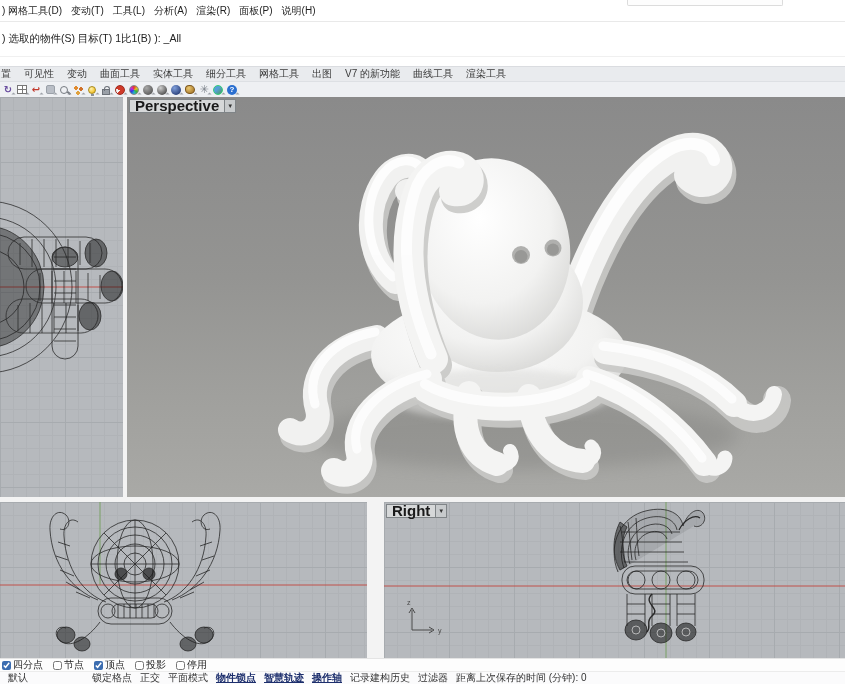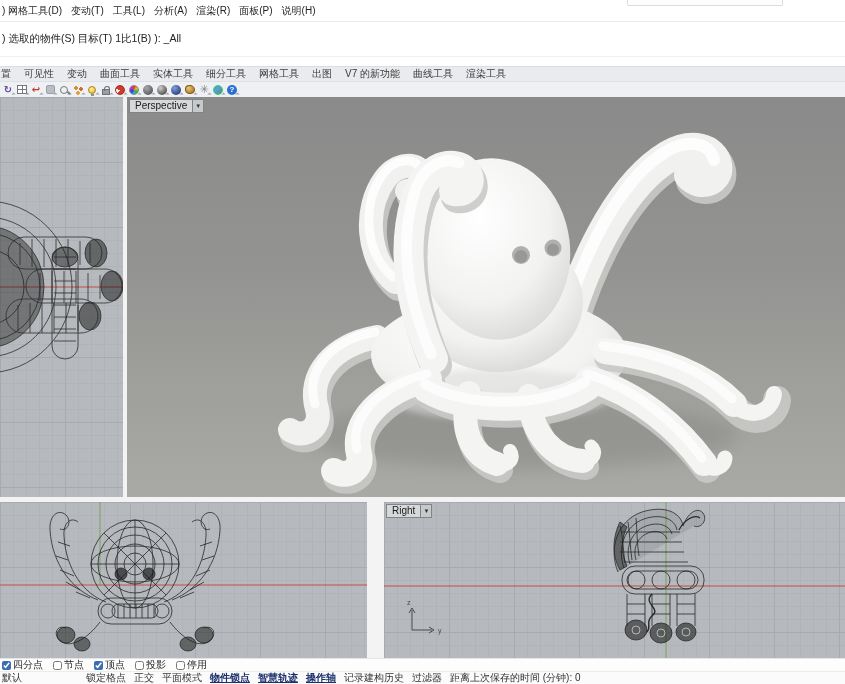--- a/index.html
+++ b/index.html
@@ -71,34 +71,34 @@
         linear-gradient(#b0b3b7 1px,transparent 1px), linear-gradient(90deg,#b0b3b7 1px,transparent 1px);
       background-size:65px 65px,65px 65px,13px 13px,13px 13px; }
   .vp-top    { left:0;   top:0;     width:123px; height:400px; }
   .vp-persp  { left:127px; top:0;   width:718px; height:400px;
                background:linear-gradient(180deg,#8a8a8a 0%,#949492 45%,#a0a09d 75%,#a9a9a6 100%); }
   .vp-front  { left:0;   top:405px; width:367px; height:156px; }
   .vp-right  { left:384px; top:405px; width:474px; height:156px; }
   .vp svg { position:absolute; inset:0; }
 
   .vp-label-wrap { position:absolute; top:2px; left:2px; display:flex; z-index:5; }
-  .vp-label { background:#d6d8d9; border:1px solid #7f8487; font-size:10px; font-weight:normal;
+  .vp-label { background:#d6d8d9; border:1px solid #7f8487; font-size:15px; font-weight:bold;
               color:#1a1a1a; padding:1px 5px; line-height:10px; }
   .vp-label-arrow { background:#c7cacc; border:1px solid #7f8487; border-left:none; width:11px;
               font-size:6px; color:#333; text-align:center; line-height:12px; }
 
   
   .osnap-row { position:absolute; top:658px; left:0; right:0; height:13px; background:#fdfdfd;
                border-top:1px solid #e4e4e4; display:flex; align-items:center; gap:10px;
                padding-left:2px; font-size:10px; color:#222; }
   .osnap-item { display:flex; align-items:center; gap:2px; }
   .osnap-item input { width:9px; height:9px; accent-color:#3c6db0; margin:0; }
   .statusbar { position:absolute; top:671px; left:0; right:0; height:13px; background:#fbfbfc;
                border-top:1px solid #ececec; display:flex; align-items:center;
-               font-size:10px; color:#333; gap:8px; padding-left:2px; white-space:nowrap; }
+               font-size:10px; color:#333; gap:8px; padding-left:8px; white-space:nowrap; }
   .sb-layer { width:76px; }
   .sb-item.active { font-weight:bold; color:#1d2f6d;text-decoration:underline; }
 </style>
 </head>
 <body>
 
 <div id="app">
 
   <div class="menubar">
     <span class="menu-item">) 网格工具(D)</span>

